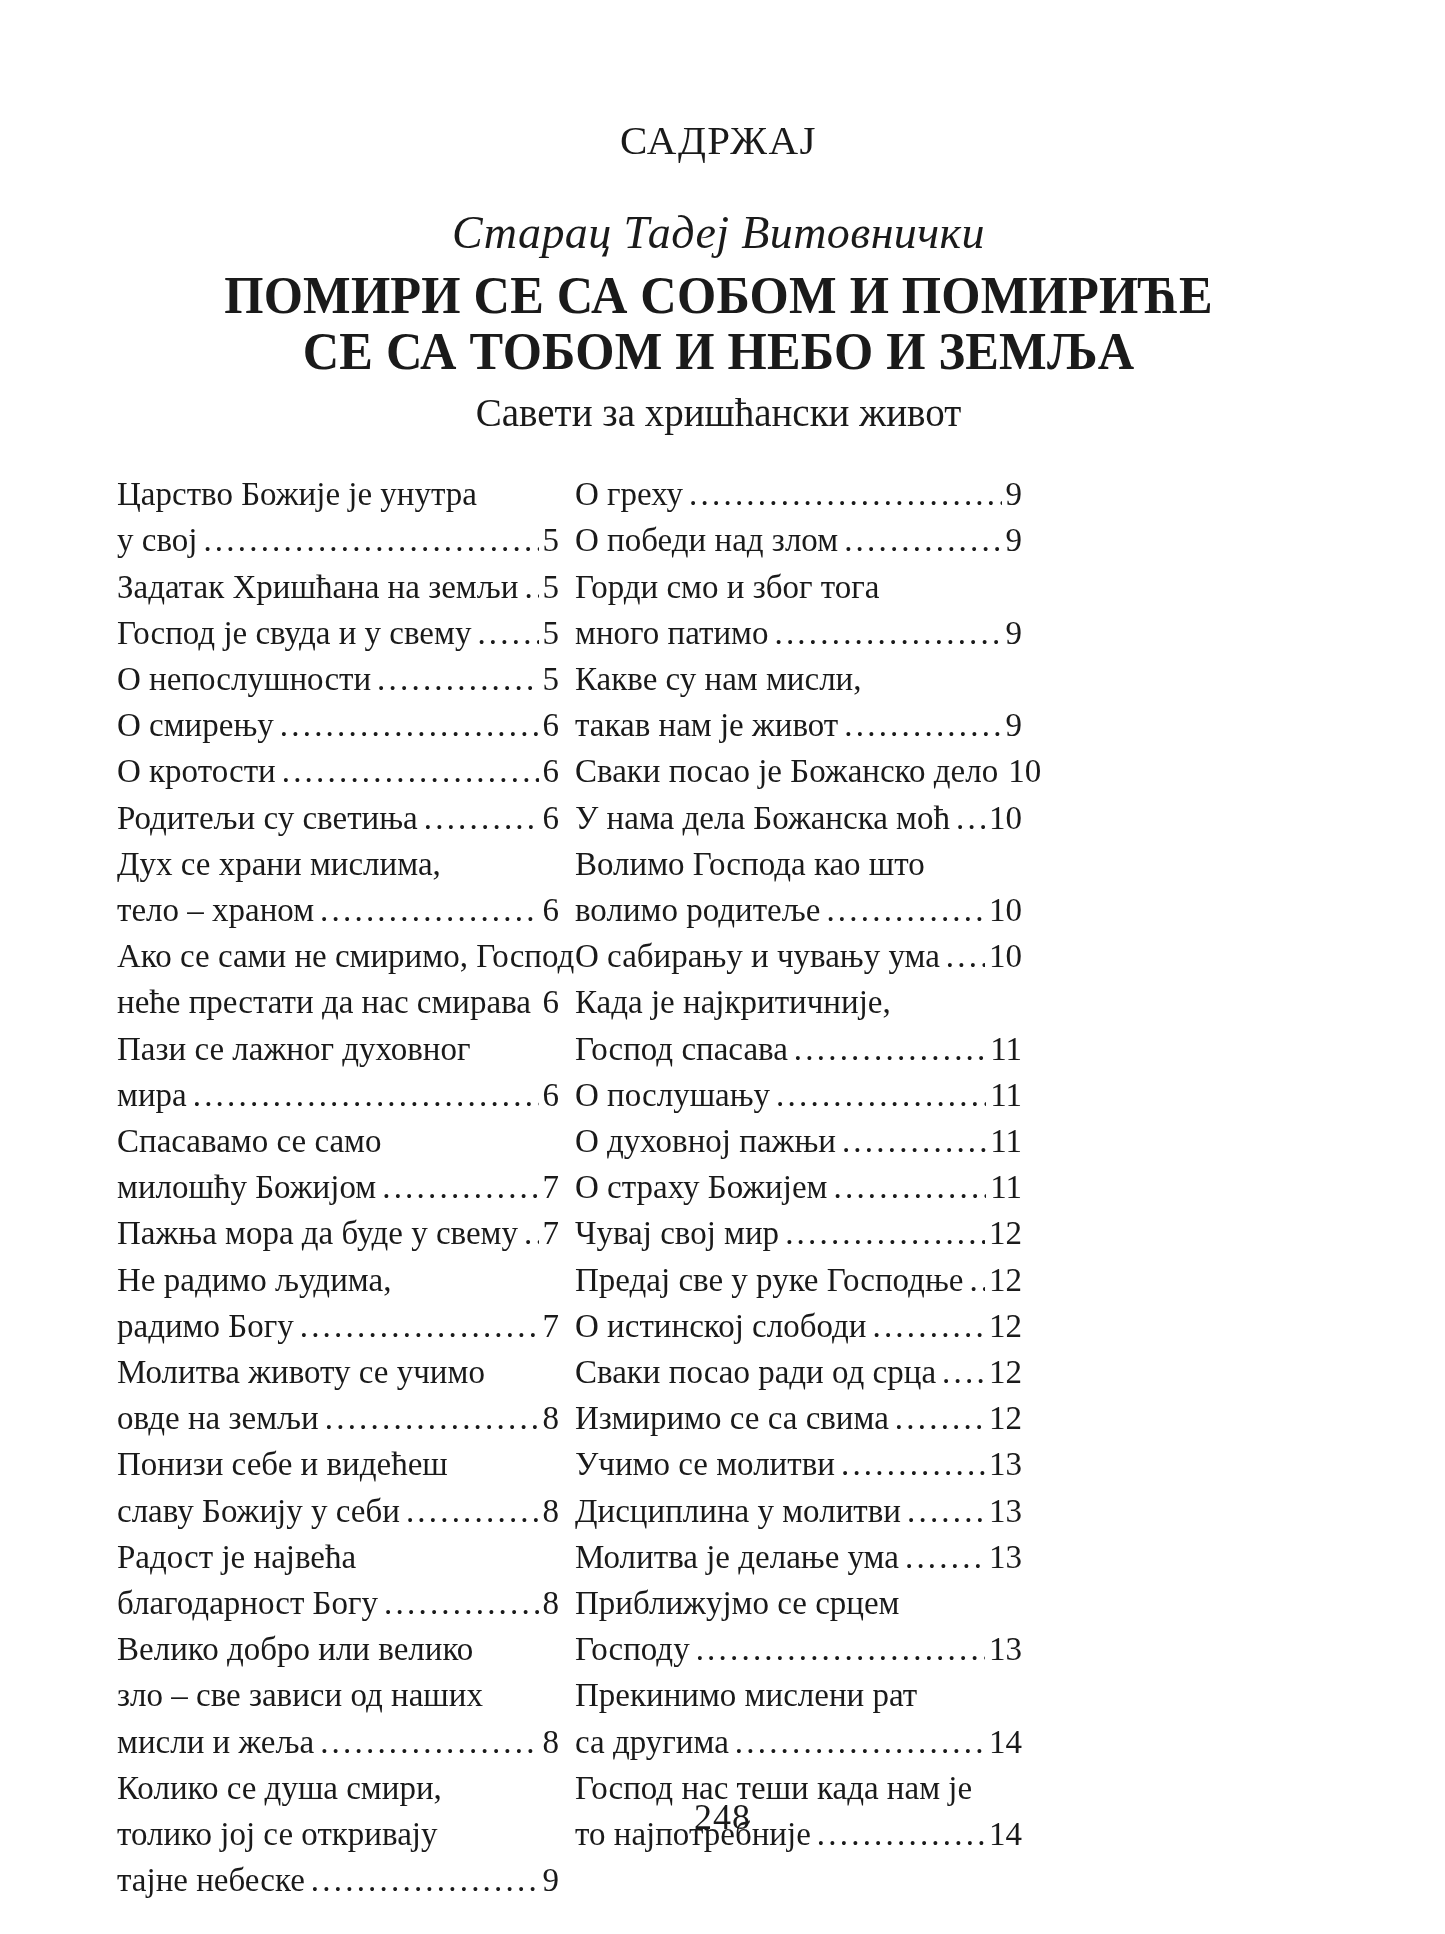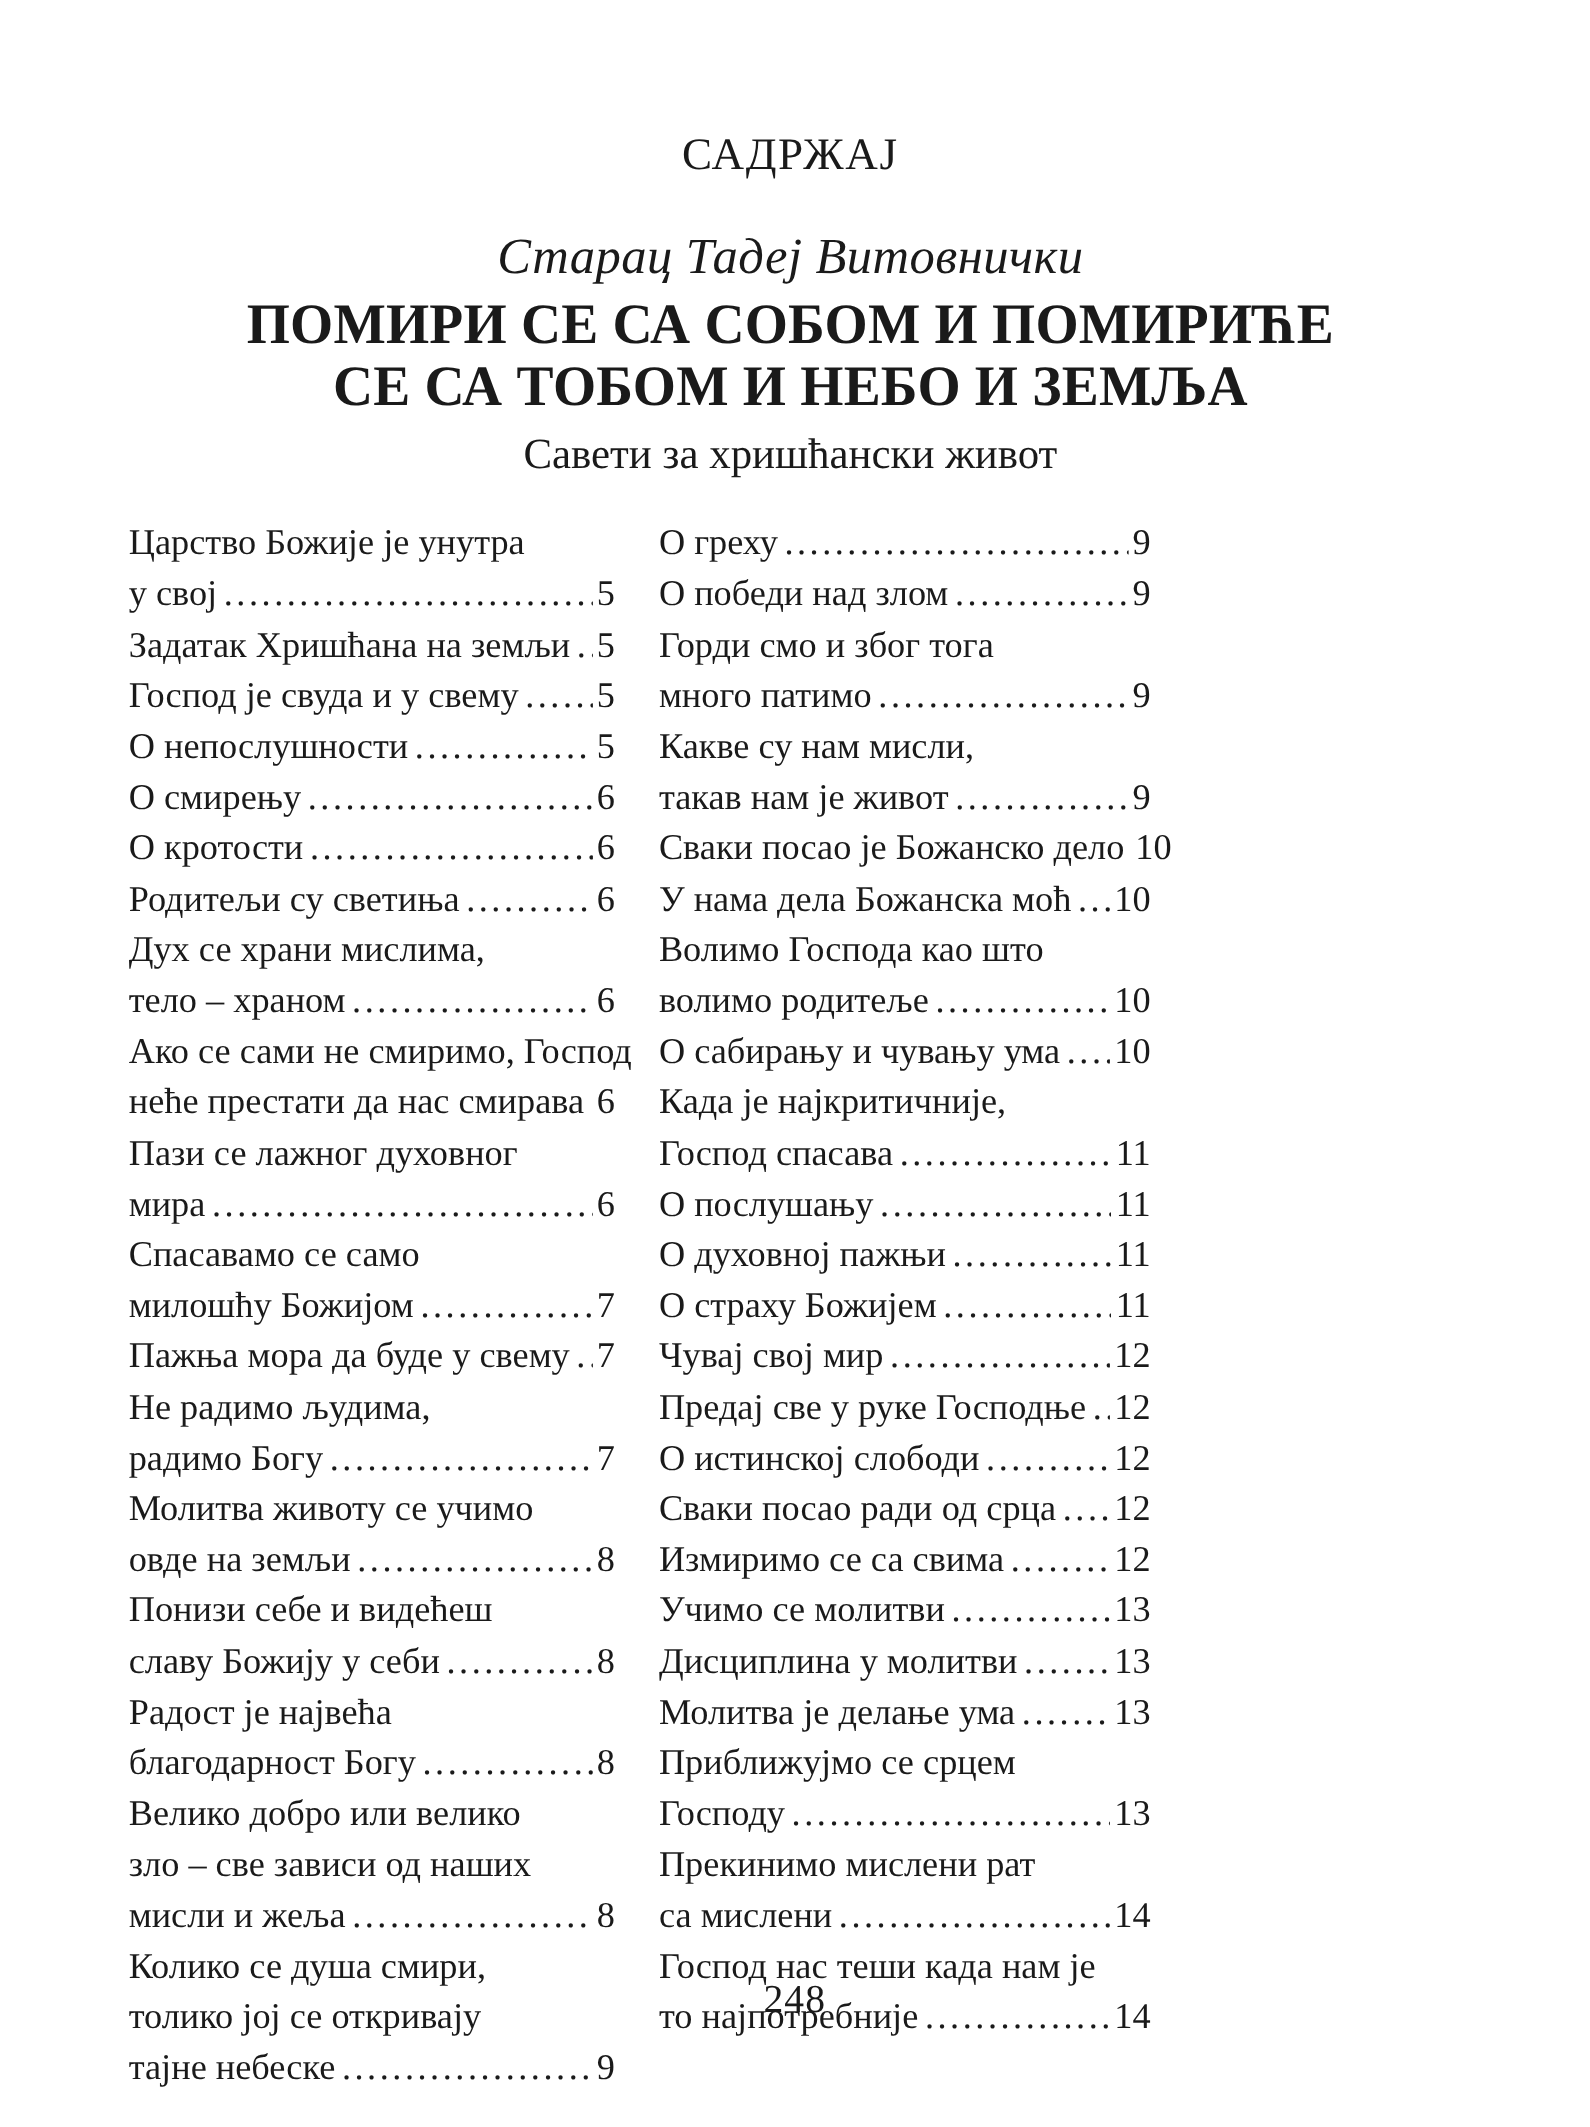--- a/index.html
+++ b/index.html
@@ -57,21 +57,21 @@
     font-size: 39px;
     font-weight: 400;
     line-height: 1.2;
     margin: 10px 0 0 0;
   }
 
   
   .columns {
     margin-top: 34px;
     display: flex;
-    gap: 40px;
+    gap: 16px;
     align-items: flex-start;
   }
   .col {
     flex: 0 0 auto;
   }
   .col-left  { width: 442px; }
   .col-right { width: 447px; }
 
   .entry {
     font-size: 33px;
@@ -426,21 +426,21 @@
           <span class="plain">Приближујмо се срцем</span>
           <div class="row">
             <span class="txt">Господу</span>
             <span class="leader"></span>
             <span class="pg">13</span>
           </div>
         </div>
         <div class="entry">
           <span class="plain">Прекинимо мислени рат</span>
           <div class="row">
-            <span class="txt">са мислени</span>
+            <span class="txt">са другима</span>
             <span class="leader"></span>
             <span class="pg">14</span>
           </div>
         </div>
         <div class="entry">
           <span class="plain">Господ нас теши када нам је</span>
           <div class="row">
             <span class="txt">то најпотребније</span>
             <span class="leader"></span>
             <span class="pg">14</span>

